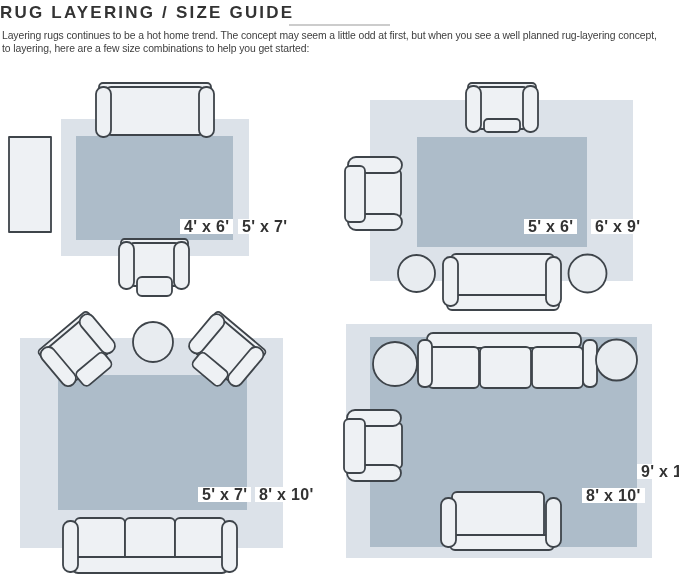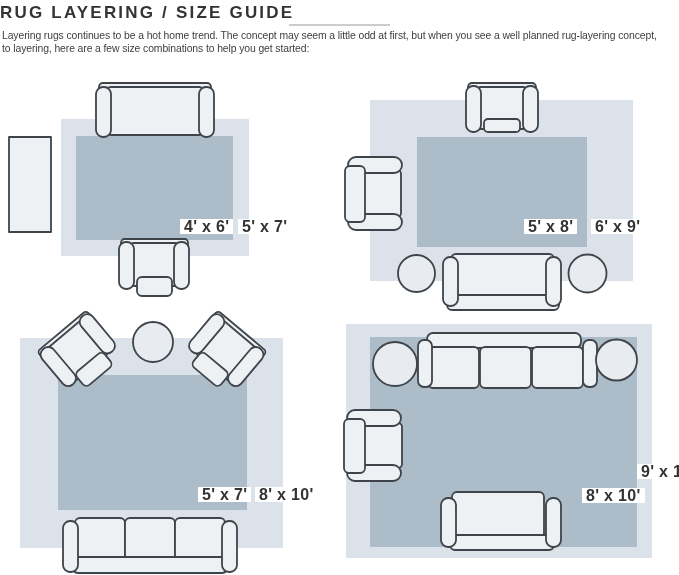--- a/index.html
+++ b/index.html
@@ -143,20 +143,20 @@
         <rect class="furn" x="452" y="492" width="92" height="46" rx="5"></rect>
         <rect class="furn" x="450" y="535" width="104" height="15" rx="5"></rect>
         <rect class="furn" x="441" y="498" width="15" height="49" rx="7"></rect>
         <rect class="furn" x="546" y="498" width="15" height="49" rx="7"></rect>
       </g>
     </g>
   </svg>
 
   <div class="size-label" style="left:180px; top:219px;">4' x 6'</div>
   <div class="size-label" style="left:238px; top:219px;">5' x 7'</div>
-  <div class="size-label" style="left:524px; top:219px;">5' x 8'</div>
+  <div class="size-label" style="left:524px; top:219px;">5' x 6'</div>
   <div class="size-label" style="left:591px; top:219px;">6' x 9'</div>
   <div class="size-label" style="left:198px; top:487px;">5' x 7'</div>
   <div class="size-label" style="left:255px; top:487px;">8' x 10'</div>
   <div class="size-label" style="left:582px; top:488px;">8' x 10'</div>
   <div class="size-label" style="left:637px; top:464px;">9' x 12'</div>
 
 </div>
 
 </body></html>

